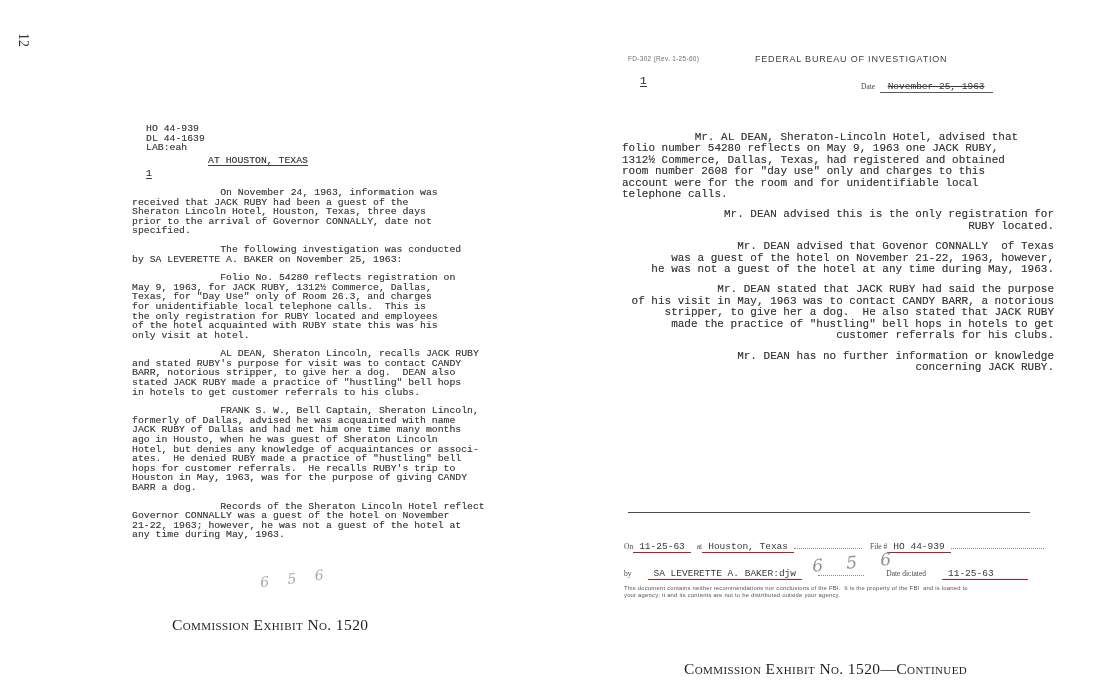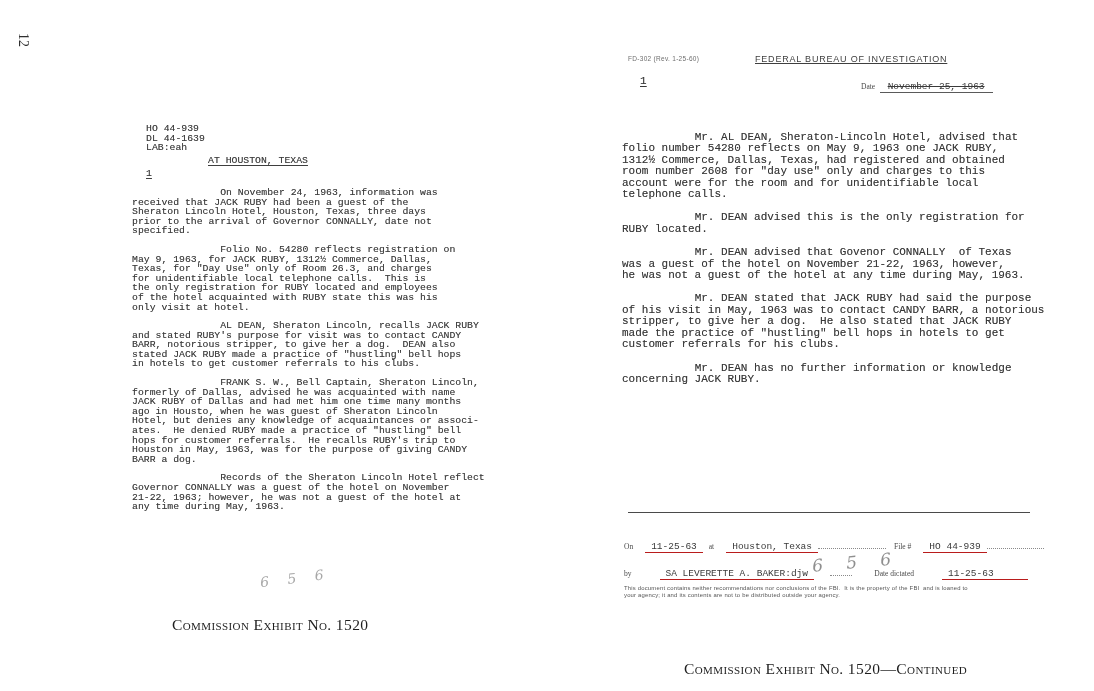--- a/index.html
+++ b/index.html
@@ -21,31 +21,31 @@
   .pg-marker{margin-left:14px;margin-top:4px;width:fit-content;}
   .para{margin-top:9px;}
   .handnote-left{position:absolute;left:128px;top:446px;font-family:"DejaVu Serif",serif;
     font-style:italic;font-size:14px;color:#a8a8a8;letter-spacing:7px;transform:rotate(-7deg);}
   .caption{font-family:"Liberation Serif",serif;font-variant:small-caps;font-size:15.5px;
            letter-spacing:.4px;color:#1e1e1e;white-space:nowrap;}
   .caption-left{position:absolute;left:40px;top:492px;}
   
   .right-page{position:absolute;left:622px;top:52px;width:432px;}
   .form-no{position:absolute;left:6px;top:3px;font-size:6.5px;color:#6e6e6e;letter-spacing:.3px;}
-  .agency{position:absolute;left:133px;top:2px;font-size:9px;letter-spacing:.8px;color:#3f3f3f;text-decoration:underline;}
+  .agency{position:absolute;left:133px;top:2px;font-size:9px;letter-spacing:.8px;color:#3f3f3f;}
   .r-marker{position:absolute;left:18px;top:24px;}
   .date-row{position:absolute;left:222px;top:23px;white-space:nowrap;margin-left:17px;}
   .lbl{font-family:"Liberation Serif",serif;font-size:7.5px;color:#4a4a4a;}
   .date-val{font-family:"Liberation Mono",monospace;font-size:9.5px;color:#3a3a3a;
             text-decoration:line-through;border-bottom:1px solid #5a5a5a;padding:0 8px;}
   .r-body{position:absolute;left:0;top:80px;width:432px;}
-  .r-body .para{margin-top:12px;}
+  .r-body .para{text-align:right;}
   .sep{position:absolute;left:6px;top:460px;width:402px;border-top:1.3px solid #4a4a4a;}
   .f-row{position:absolute;left:2px;width:420px;display:flex;align-items:baseline;white-space:nowrap;}
-  .f-row .lbl{margin-right:12px;}
+  .f-row .lbl{margin-right:0;}
   .f-val{font-family:"Liberation Mono",monospace;font-size:9.5px;color:#3a3a3a;
          border-bottom:1px solid #b91c1c;padding:0 6px;}
   .dotted{border-bottom:1px dotted #8a8a8a;height:10px;}
   .grow{flex:1;}
   .row1{top:486px;}
   .row2{top:513px;gap:16px;}
   .handnote-right{position:absolute;left:190px;top:500px;font-family:"DejaVu Serif",serif;
     font-style:italic;font-size:17px;color:#8f8f8f;letter-spacing:9px;transform:rotate(-5deg);}
   .disclaimer{position:absolute;left:2px;top:533px;width:424px;font-size:5.9px;line-height:6.8px;
               color:#555;white-space:pre-wrap;letter-spacing:.2px;}
@@ -62,20 +62,22 @@
     <div class="t file-nums">HO 44-939
 DL 44-1639
 LAB:eah</div>
     <div class="t u loc-head">AT HOUSTON, TEXAS</div>
     <div class="t u pg-marker">1</div>
     <div class="t para">               On November 24, 1963, information was
 received that JACK RUBY had been a guest of the
 Sheraton Lincoln Hotel, Houston, Texas, three days
 prior to the arrival of Governor CONNALLY, date not
 specified.</div>
+    <div class="t para">               The following investigation was conducted
+by SA LEVERETTE A. BAKER on November 25, 1963:</div>
     <div class="t para">               Folio No. 54280 reflects registration on
 May 9, 1963, for JACK RUBY, 1312½ Commerce, Dallas,
 Texas, for "Day Use" only of Room 26.3, and charges
 for unidentifiable local telephone calls.  This is
 the only registration for RUBY located and employees
 of the hotel acquainted with RUBY state this was his
 only visit at hotel.</div>
     <div class="t para">               AL DEAN, Sheraton Lincoln, recalls JACK RUBY
 and stated RUBY's purpose for visit was to contact CANDY
 BARR, notorious stripper, to give her a dog.  DEAN also

